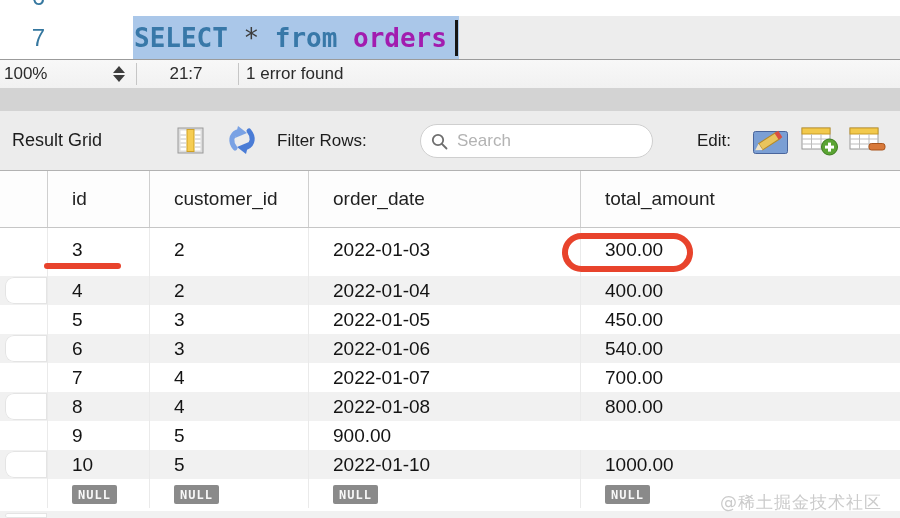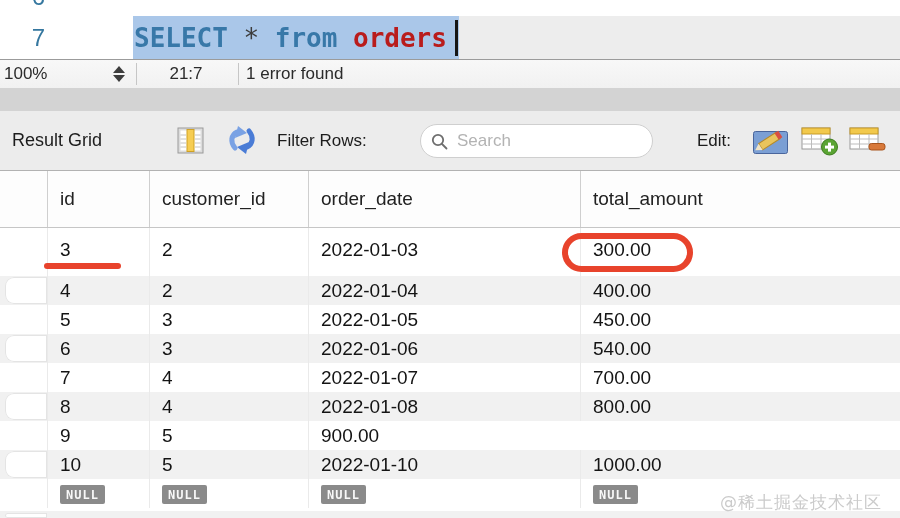--- a/index.html
+++ b/index.html
@@ -12,21 +12,21 @@
   .ln { position:absolute; width:45px; text-align:right; font-size:24px; color:#35779f; }
   .ln6 { top:-17px; left:0; height:32px; }
   .line7 { position:absolute; top:16px; left:0; width:900px; height:43px; }
   .line7 .after-cursor { position:absolute; top:0; left:449px; right:0; height:43px; background:#ededed; }
   .ln7 { top:16px; left:0; line-height:43px; height:43px; }
   .sel { position:absolute; top:0; left:133px; height:43px; background:#aac7e9;
          display:inline-flex; align-items:center; gap:15.6px; padding:0 1px;
          font-family:"DejaVu Sans Mono", monospace; font-size:26px; font-weight:bold; }
   .kw { color:#3878a8; }
   .op { color:#3c3c3c; font-weight:normal; }
-  .ident { color:#b91c1c; }
+  .ident { color:#a21caf; }
   .cursor { display:inline-block; width:3px; height:36px; background:#161616; margin-left:-8px; }
 
   
   .statusbar { position:absolute; top:59px; left:0; width:900px; height:29px;
                background:linear-gradient(#f8f8f8,#f1f1f1); border-top:1px solid #9b9b9b;
                font-size:17px; color:#2b2b2b; }
   .sb-item { position:absolute; top:0; line-height:28px; }
   .sb-zoom { left:4px; }
   .sb-pos { left:146px; width:80px; text-align:center; }
   .sb-msg { left:246px; }
@@ -55,21 +55,21 @@
                border:1px solid #cfcfcf; border-radius:17px; display:flex; align-items:center; padding:0 10px; }
   .searchbox svg { flex:0 0 auto; margin-right:9px; }
   .searchbox input { border:none; outline:none; flex:1; font-size:17px; color:#6d28d9; background:transparent;
                      font-family:"Liberation Sans", sans-serif; }
   .searchbox input::placeholder { color:#b3b3b3; }
 
   
   .ghead { position:absolute; top:171px; left:0; width:900px; height:57px; background:#fdfdfd;
            border-bottom:1px solid #c6c6c6; display:flex; font-size:19px; color:#222; }
   .ghead .cell { line-height:55px; }
-  .cell { padding-left:12px; overflow:hidden; white-space:nowrap; }
+  .cell { padding-left:24px; overflow:hidden; white-space:nowrap; }
   .c0 { width:47px; padding-left:0; }
   .c1 { width:102px; } .c2 { width:159px; } .c3 { width:272px; } .c4 { width:276px; }
   .ghead .c1,.ghead .c2,.ghead .c3,.ghead .c4 { border-left:1px solid #cfcfcf; }
 
   .rows { position:absolute; top:228px; left:0; width:900px; height:290px; overflow:hidden;
           font-size:19px; color:#141414; }
   .grow { display:flex; width:900px; height:29px; background:#fff; position:relative; }
   .grow .cell { line-height:29px; }
   .grow .c1,.grow .c2,.grow .c3,.grow .c4 { border-left:1px solid #eaeaea; }
   .grow.stripe { background:#f1f1f1; }

